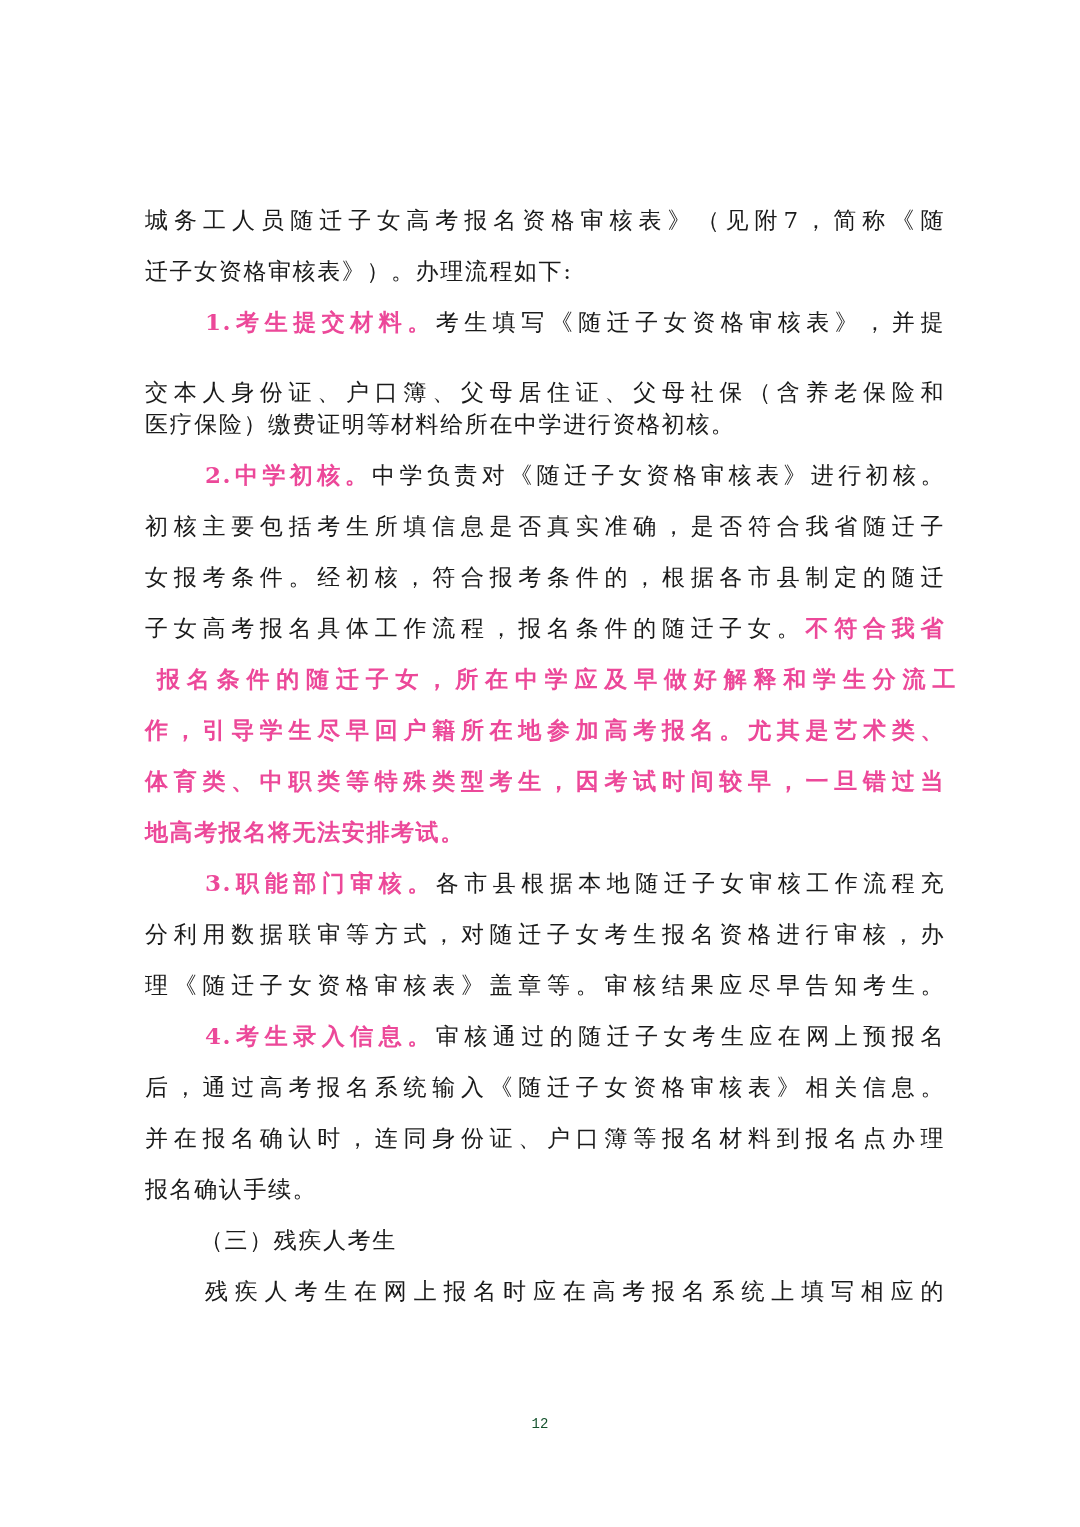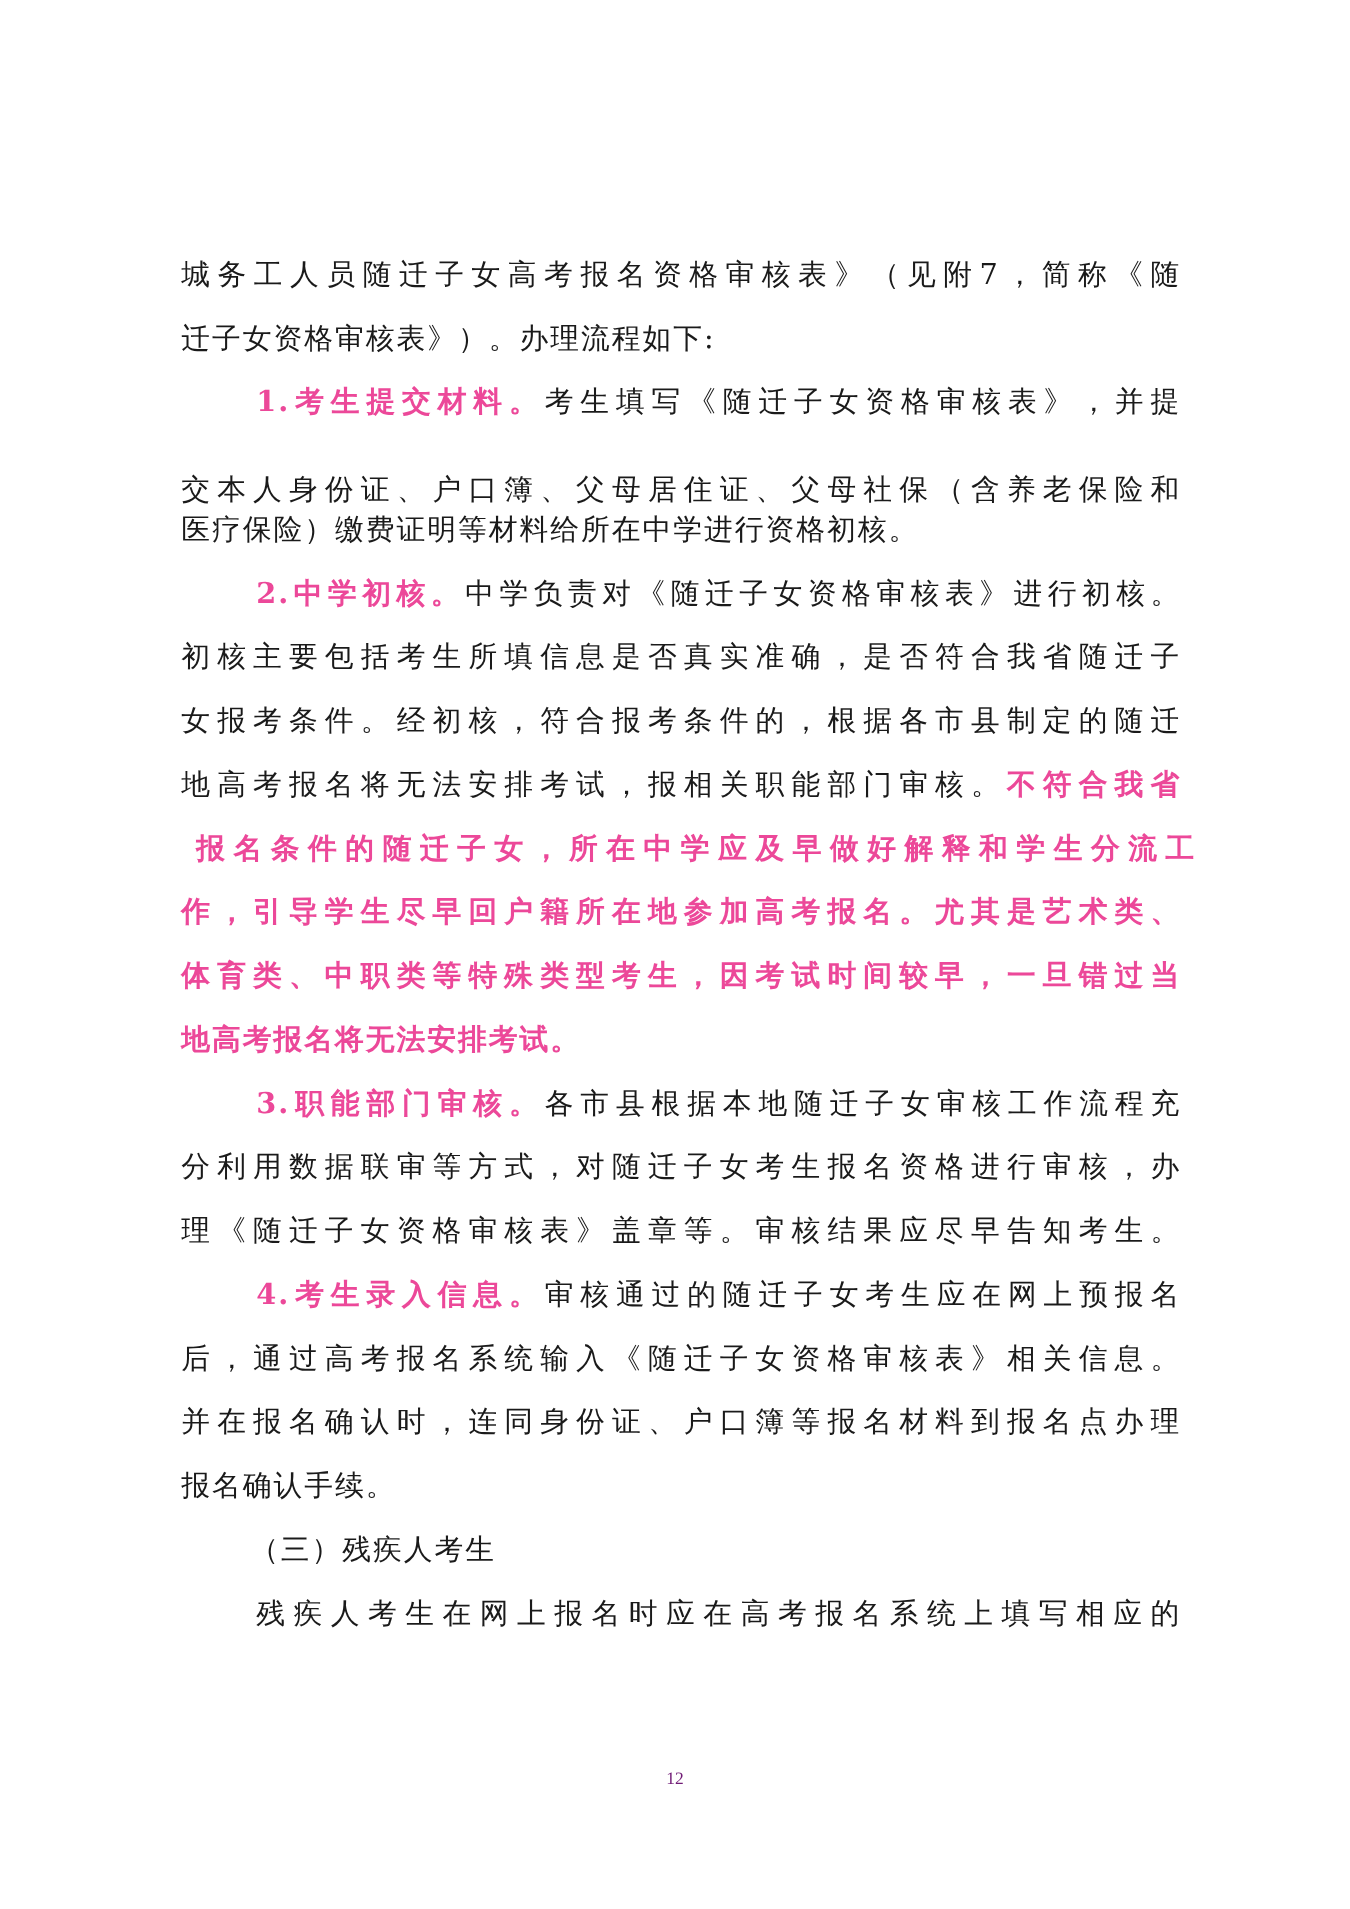--- a/index.html
+++ b/index.html
@@ -36,41 +36,41 @@
     }
     .line.indent { left: 205px; width: 740px; }
     .line.last { text-align-last: left; }
     .bold { font-weight: bold; color: #ec4899; }
     .page-number {
       position: absolute;
       left: 0;
       width: 1080px;
       top: 1416px;
       text-align: center;
-      font-family: Liberation Serif, serif;
+      font-family: Liberation Mono, monospace;
       font-size: 14px;
-      color: #701a75;
+      color: #14532d;
     }
   </style>
 </head>
 <body>
 
 <div class="page">
 
   <div class="line" style="top:200px;">城务工人员随迁子女高考报名资格审核表》（见附7，简称《随</div>
   <div class="line last" style="top:251px;">迁子女资格审核表》）。办理流程如下:</div>
 
   <div class="line indent" style="top:302px;"><span class="bold">1.考生提交材料。</span><span>考生填写《随迁子女资格审核表》，并提</span></div>
   <div class="line" style="top:353px;margin-top:19px;">交本人身份证、户口簿、父母居住证、父母社保（含养老保险和</div>
   <div class="line last" style="top:404px;">医疗保险）缴费证明等材料给所在中学进行资格初核。</div>
 
   <div class="line indent" style="top:455px;"><span class="bold">2.中学初核。</span><span>中学负责对《随迁子女资格审核表》进行初核。</span></div>
   <div class="line" style="top:506px;">初核主要包括考生所填信息是否真实准确，是否符合我省随迁子</div>
   <div class="line" style="top:557px;">女报考条件。经初核，符合报考条件的，根据各市县制定的随迁</div>
-  <div class="line" style="top:608px;"><span>地高考报名将无法安排考试，报相关职能部门审核。</span><span class="bold">不符合我省</span></div>
+  <div class="line" style="top:608px;"><span>子女高考报名具体工作流程，报名条件的随迁子女。</span><span class="bold">不符合我省</span></div>
   <div class="line bold" style="top:659px;margin-left:12px;">报名条件的随迁子女，所在中学应及早做好解释和学生分流工</div>
   <div class="line bold" style="top:710px;">作，引导学生尽早回户籍所在地参加高考报名。尤其是艺术类、</div>
   <div class="line bold" style="top:761px;">体育类、中职类等特殊类型考生，因考试时间较早，一旦错过当</div>
   <div class="line bold last" style="top:812px;">地高考报名将无法安排考试。</div>
 
   <div class="line indent" style="top:863px;"><span class="bold">3.职能部门审核。</span><span>各市县根据本地随迁子女审核工作流程充</span></div>
   <div class="line" style="top:914px;">分利用数据联审等方式，对随迁子女考生报名资格进行审核，办</div>
   <div class="line" style="top:965px;">理《随迁子女资格审核表》盖章等。审核结果应尽早告知考生。</div>
 
   <div class="line indent" style="top:1016px;"><span class="bold">4.考生录入信息。</span><span>审核通过的随迁子女考生应在网上预报名</span></div>

